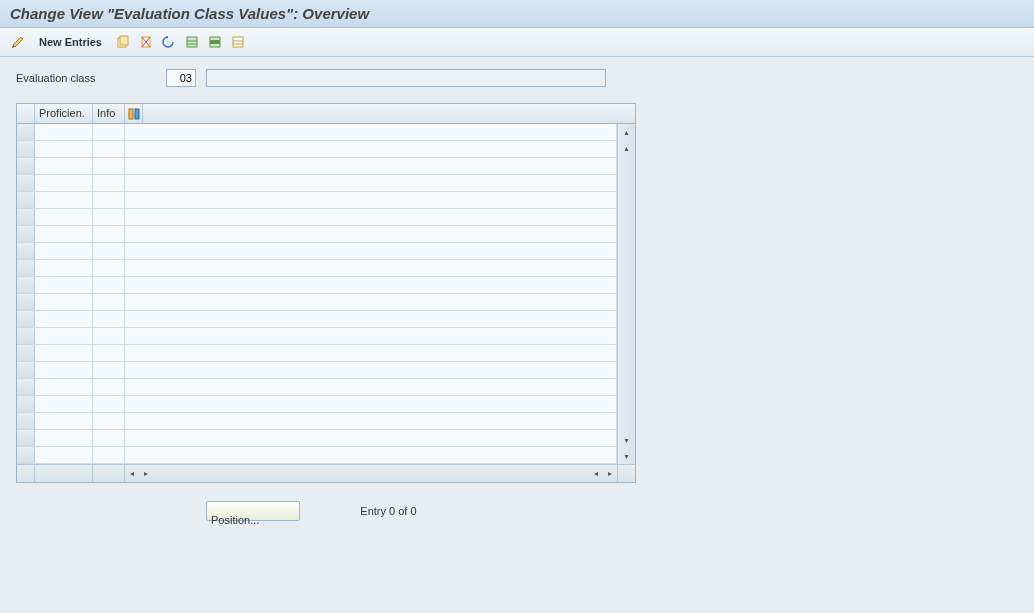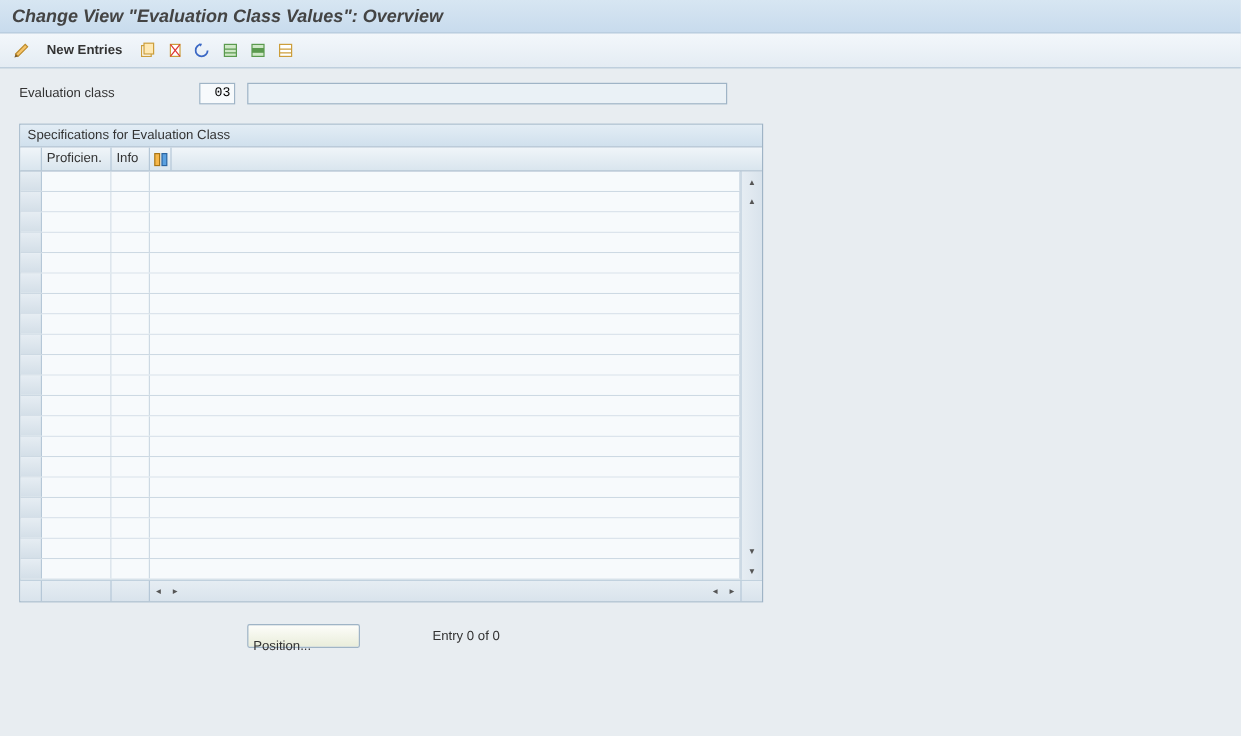--- a/index.html
+++ b/index.html
@@ -75,21 +75,20 @@
   }
   .filter-label { width: 140px; color: #333; }
   .small-input {
     width: 30px;
     height: 18px;
     border: 1px solid #9fb4c6;
     background: #f7fafc;
     text-align: right;
     padding-right: 3px;
     font-size: 11px;
-    font-family: Liberation Mono, monospace;
   }
   .long-input {
     width: 400px;
     height: 18px;
     border: 1px solid #9fb4c6;
     background: #eaf1f6;
     font-size: 11px;
     padding-left: 3px;
   }
 
@@ -269,21 +268,20 @@
   </span>
 </div>
 
 <div class="filter-area">
   <span class="filter-label">Evaluation class</span>
   <input class="small-input" value="03" style="">
   <input class="long-input" value="" style="">
 </div>
 
 <div class="table-panel">
-  <div class="panel-title">Specifications for Evaluation Class</div>
 
   <div class="grid-header">
     <div class="gh col-select"></div>
     <div class="gh col-prof">Proficien.</div>
     <div class="gh col-info">Info</div>
     <div class="gh col-config">
       <svg width="12" height="12">
           <rect x="1" y="1" width="4" height="10" fill="#f6b74a" stroke="#a97514"></rect>
           <rect x="7" y="1" width="4" height="10" fill="#5aa0e0" stroke="#2a64a0"></rect>
         </svg>

